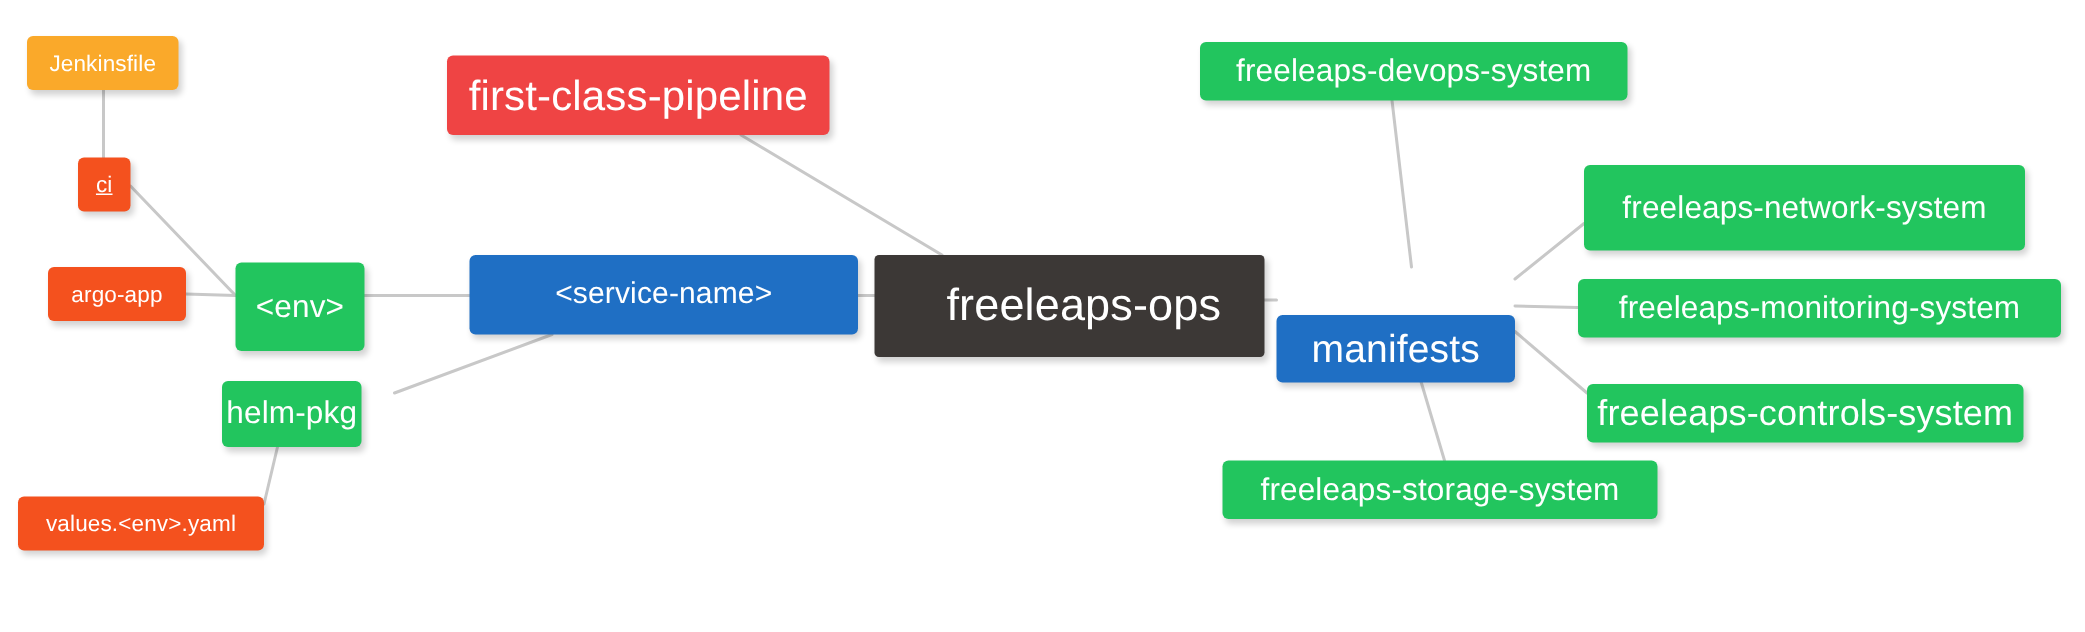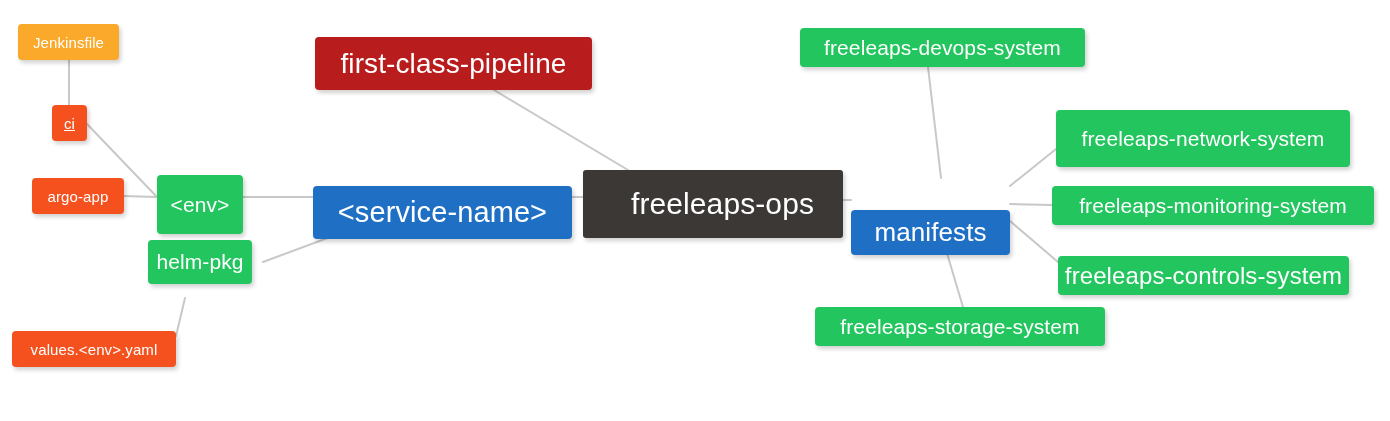--- a/index.html
+++ b/index.html
@@ -60,24 +60,24 @@
       <line x1="1010" y1="186" x2="1056" y2="149" stroke="#c8c8c8" stroke-width="2" stroke-linecap="round"></line>
       <line x1="1010" y1="204" x2="1052" y2="205" stroke="#c8c8c8" stroke-width="2" stroke-linecap="round"></line>
       <line x1="1010" y1="221" x2="1058" y2="262" stroke="#c8c8c8" stroke-width="2" stroke-linecap="round"></line>
       <line x1="938" y1="223" x2="963" y2="307" stroke="#c8c8c8" stroke-width="2" stroke-linecap="round"></line>
     </svg>
   <div id="node-layer">
       <div class="node n-orange" style="left: 18px; top: 24px; width: 101px; height: 36px; font-size: 15px; background: rgb(250, 169, 42); color: rgb(255, 255, 255);">Jenkinsfile</div>
       <div class="node n-red" style="left: 52px; top: 105px; width: 35px; height: 36px; font-size: 15px; background: rgb(244, 81, 30); color: rgb(255, 255, 255); text-decoration: underline;">ci</div>
       <div class="node n-red" style="left: 32px; top: 178px; width: 92px; height: 36px; font-size: 15px; background: rgb(244, 81, 30); color: rgb(255, 255, 255);">argo-app</div>
       <div class="node n-green" style="left: 157px; top: 175px; width: 86px; height: 59px; font-size: 21px; background: rgb(34, 197, 94); color: rgb(255, 255, 255);">&lt;env&gt;</div>
-      <div class="node n-green" style="left: 148px; top: 240px; width: 104px; height: 44px; font-size: 21px; background: rgb(34, 197, 94); color: rgb(255, 255, 255);">helm-pkg</div>
+      <div class="node n-green" style="left: 148px; top: 254px; width: 93px; height: 44px; font-size: 21px; background: rgb(34, 197, 94); color: rgb(255, 255, 255);">helm-pkg</div>
       <div class="node n-red" style="left: 12px; top: 331px; width: 164px; height: 36px; font-size: 15px; background: rgb(244, 81, 30); color: rgb(255, 255, 255);">values.&lt;env&gt;.yaml</div>
-      <div class="node n-blue" style="left: 315px; top: 37px; width: 277px; height: 53px; font-size: 28px; background: #b91c1c; color: rgb(255, 255, 255);">first-class-pipeline</div>
-      <div class="node n-blue" style="left: 313px; top: 170px; width: 259px; height: 53px; font-size: 29px; background: rgb(31, 111, 196); color: rgb(255, 255, 255); margin-top: 16px;">&lt;service-name&gt;</div>
+      <div class="node n-blue" style="left: 298px; top: 37px; width: 255px; height: 53px; font-size: 28px; background: #ef4444; color: rgb(255, 255, 255);">first-class-pipeline</div>
+      <div class="node n-blue" style="left: 313px; top: 170px; width: 259px; height: 53px; font-size: 20px; background: rgb(31, 111, 196); color: rgb(255, 255, 255);">&lt;service-name&gt;</div>
       <div class="node n-root" style="left: 583px; top: 170px; width: 260px; height: 68px; font-size: 30px; background: rgb(60, 56, 54); color: rgb(255, 255, 255); padding-left: 19px;">freeleaps-ops</div>
       <div class="node n-blue" style="left: 851px; top: 178px; width: 159px; height: 45px; font-size: 26px; background: rgb(31, 111, 196); color: rgb(255, 255, 255); margin-top: 32px;">manifests</div>
       <div class="node n-green" style="left: 800px; top: 28px; width: 285px; height: 39px; font-size: 21px; background: rgb(34, 197, 94); color: rgb(255, 255, 255);">freeleaps-devops-system</div>
       <div class="node n-green" style="left: 1056px; top: 110px; width: 294px; height: 57px; font-size: 21px; background: rgb(34, 197, 94); color: rgb(255, 255, 255);">freeleaps-network-system</div>
       <div class="node n-green" style="left: 1052px; top: 186px; width: 322px; height: 39px; font-size: 21px; background: rgb(34, 197, 94); color: rgb(255, 255, 255);">freeleaps-monitoring-system</div>
       <div class="node n-green" style="left: 1058px; top: 256px; width: 291px; height: 39px; font-size: 24px; background: rgb(34, 197, 94); color: rgb(255, 255, 255);">freeleaps-controls-system</div>
       <div class="node n-green" style="left: 815px; top: 307px; width: 290px; height: 39px; font-size: 21px; background: rgb(34, 197, 94); color: rgb(255, 255, 255);">freeleaps-storage-system</div>
     </div>
 </div>
 

